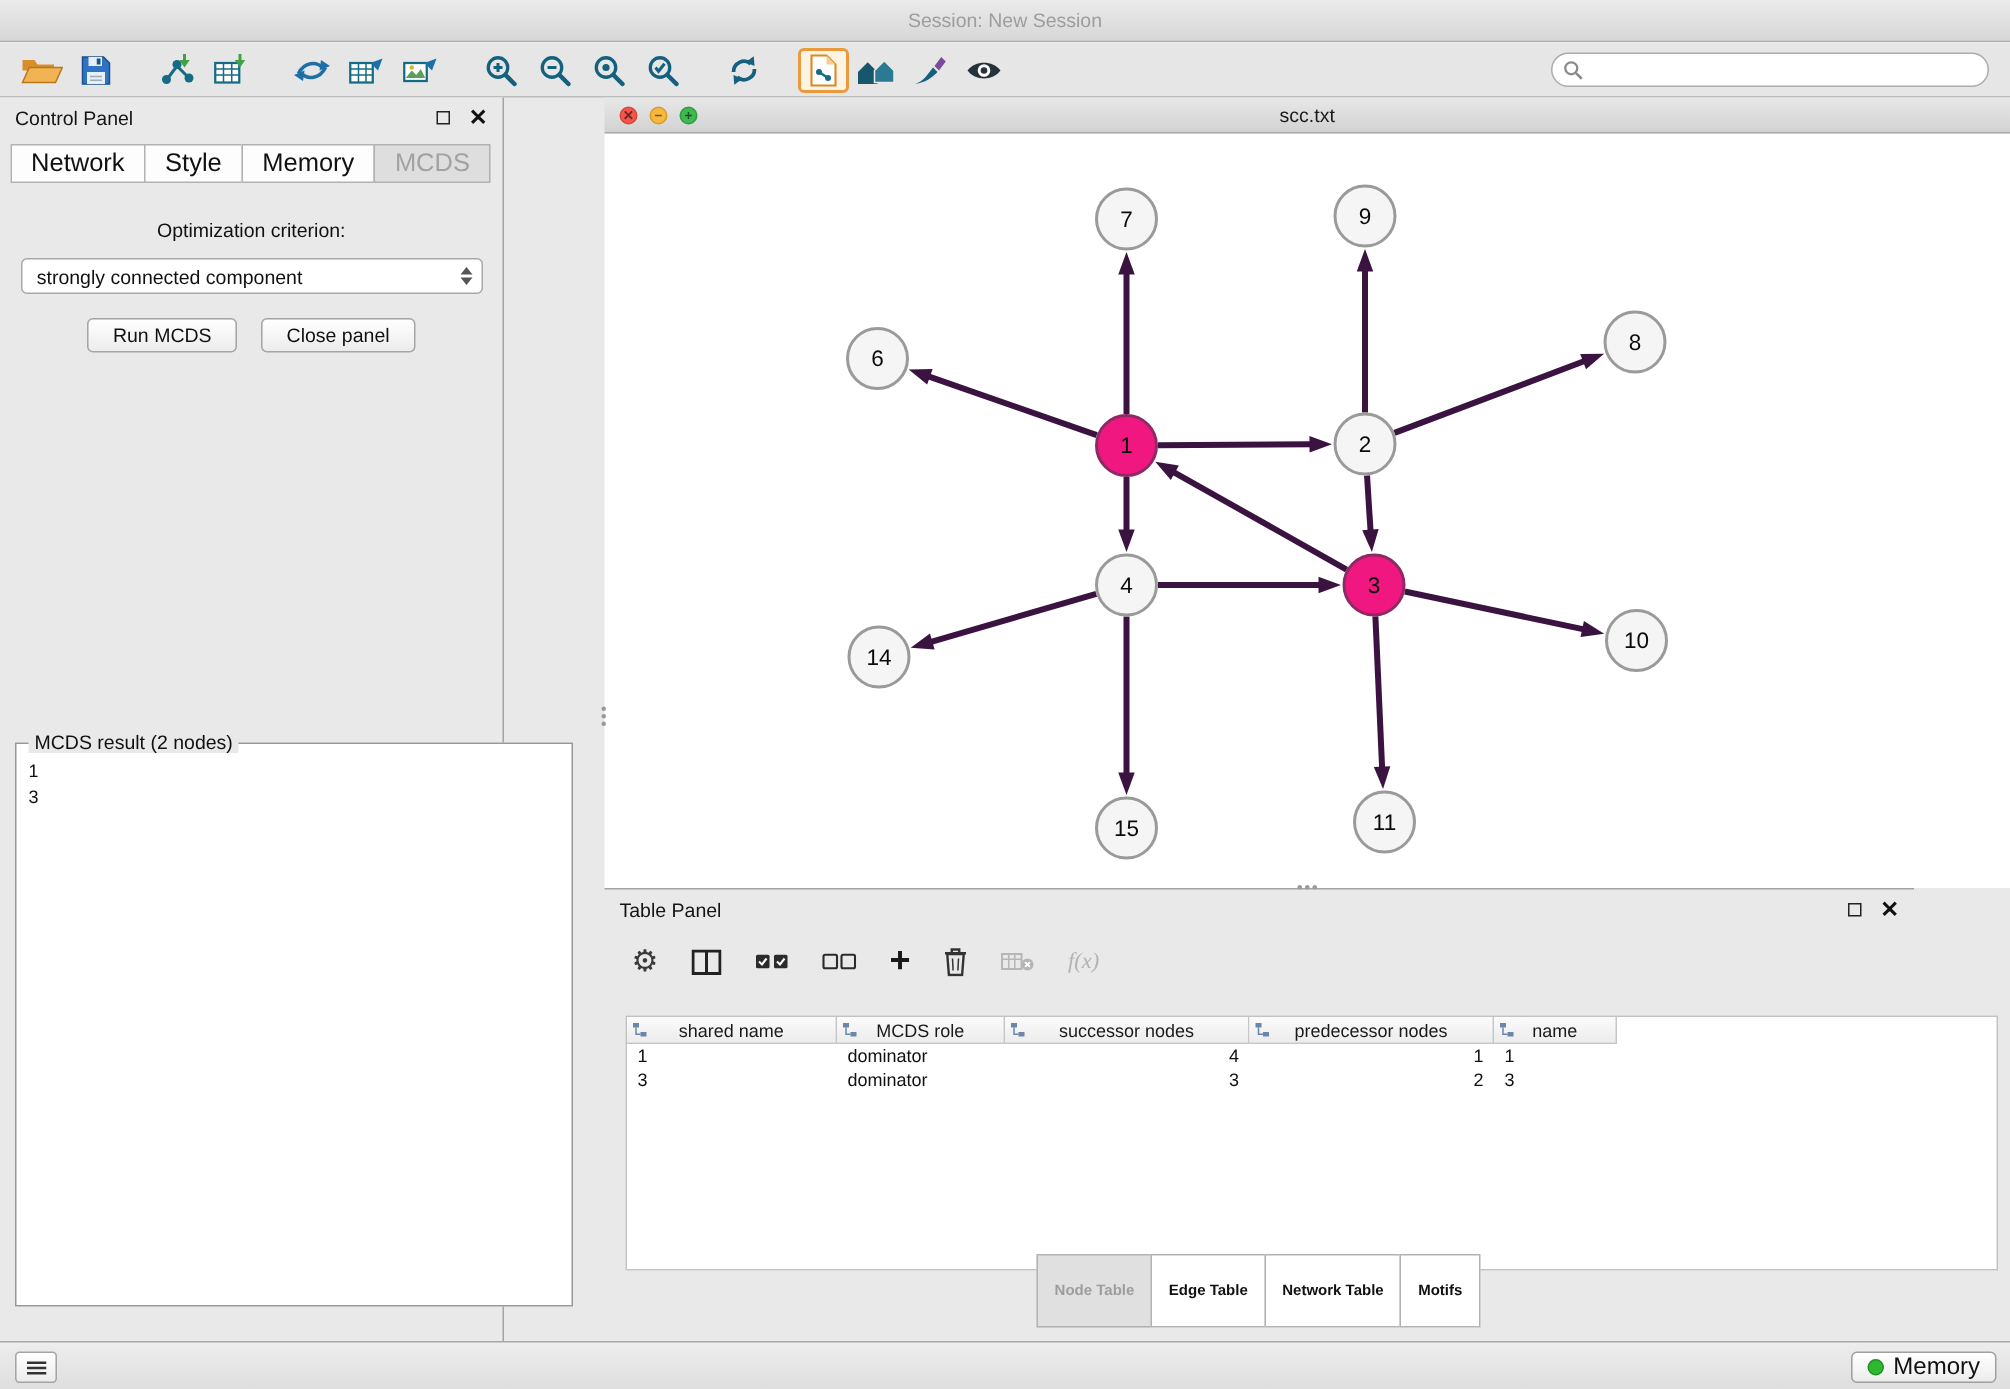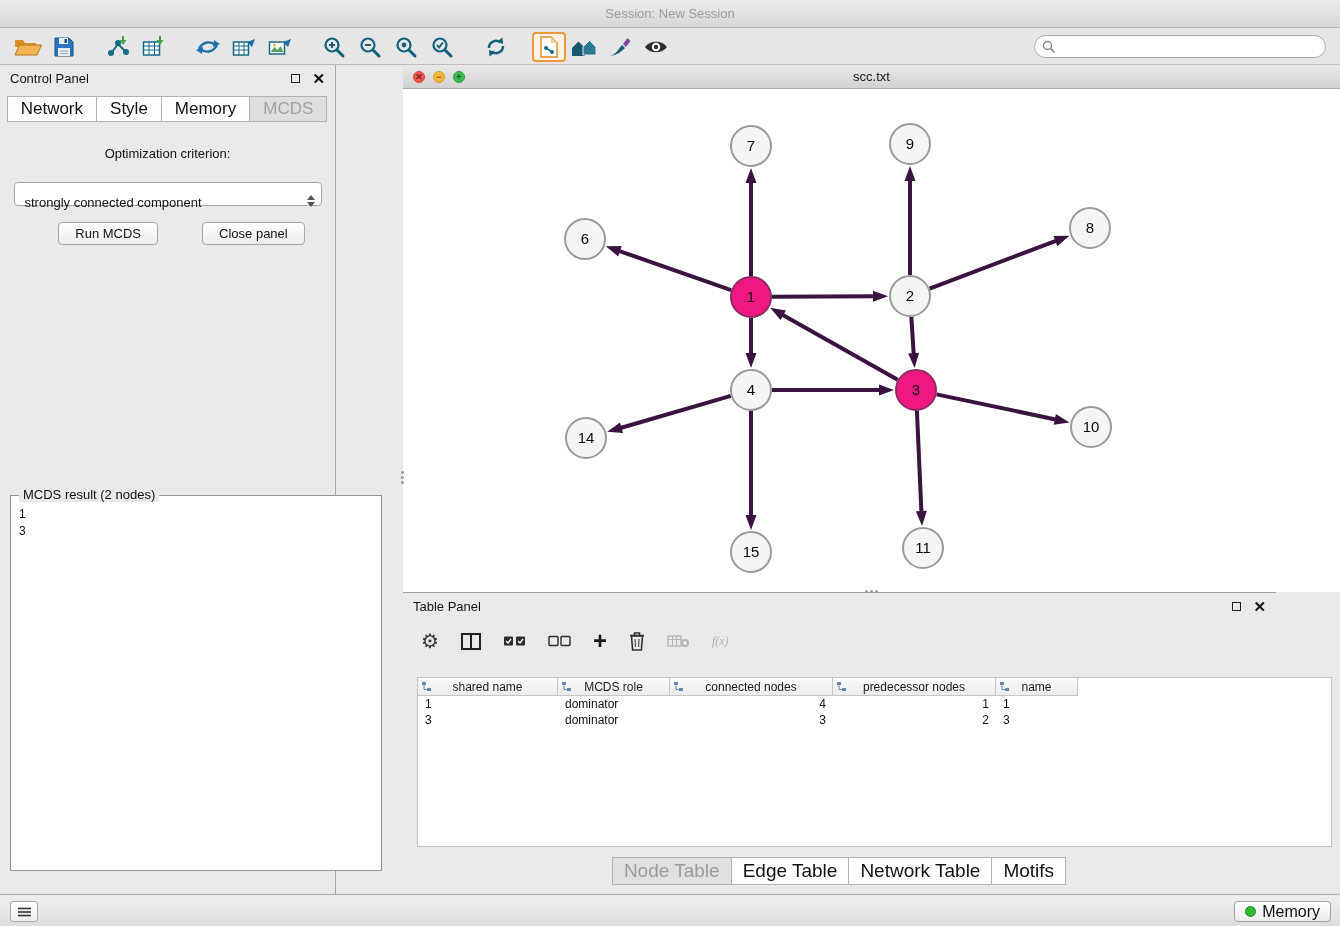--- a/index.html
+++ b/index.html
@@ -48,35 +48,34 @@
   .float-icon { width:9px; height:9px; border:1.5px solid #222; display:inline-block; }
   .close-icon { font-size:15px; font-weight:bold; color:#111; line-height:1; cursor:default; }
   .cp-tabs { display:flex; justify-content:center; margin-top:5px; }
   .tab {
     border:1px solid #b2b2b2; background:#fdfdfd; padding:2px 13px;
     font-size:17px; margin-left:-1px; color:#111; cursor:default;
   }
   .tab.active { background:#dedede; color:#a2a2a2; }
   .opt-label { text-align:center; margin-top:24px; font-size:13px; color:#111; }
   .select-box {
-    margin:21px auto 0; width:308px; height:24px; background:#fff;
+    margin:11px auto 0; width:308px; height:24px; background:#fff;
     border:1px solid #a8a8a8; border-radius:4px;
-    display:flex; padding:12px 4px 0 10px;
+    display:flex; align-items:center; padding:0 4px 0 10px;
     font-size:13px; color:#111;
   }
   .stepper { margin-left:auto; display:flex; flex-direction:column; gap:2px; align-items:center; padding-right:2px; }
   .tri-up { width:0; height:0; border-left:4px solid transparent; border-right:4px solid transparent; border-bottom:5px solid #555; }
   .tri-down { width:0; height:0; border-left:4px solid transparent; border-right:4px solid transparent; border-top:5px solid #555; }
   .btn-row { display:flex; justify-content:center; gap:16px; margin-top:16px; }
   .btn {
     height:23px; padding:0 16px; border:1px solid #a5a5a5; border-radius:4px;
     background:linear-gradient(#ffffff,#ececec); font-size:13px; color:#111;
     display:flex; align-items:center; cursor:default;
     font-family:"Liberation Sans", sans-serif;
-    margin-left:28px;
   }
   .result-box {
     position:absolute; left:10px; top:430px; width:372px; height:376px;
     background:#fff; border:1px solid #979797;
   }
   .result-legend {
     position:absolute; top:-9px; left:8px; background:#e9e9e9;
     padding:0 4px; font-size:13px; color:#111;
   }
   .result-lines { padding:10px 8px 0 8px; font-size:12px; color:#111; line-height:17px; }
@@ -98,41 +97,41 @@
 
   
   .table-panel {
     position:absolute; left:403px; top:592px; width:873px; height:302px;
     background:#e9e9e9; border-top:1px solid #a3a3a3;
   }
   .tp-toolbar { position:absolute; left:18px; top:32px; height:32px; display:flex; align-items:center; gap:22px; }
   .tp-ic { display:flex; align-items:center; justify-content:center; cursor:default; }
   .gear-glyph { font-size:20px; color:#3a3a3a; line-height:1; }
   .plus-glyph { font-size:24px; font-weight:bold; color:#1a1a1a; line-height:1; }
-  .fx-glyph { font-family:"Liberation Serif", serif; font-style:italic; font-size:12px; color:#b3b3b3; }
+  .fx-glyph { font-family:"Liberation Serif", serif; font-style:italic; font-size:15px; color:#b3b3b3; }
   .table-area {
     position:absolute; left:14px; top:84px; width:915px; height:170px;
     background:#fff; border:1px solid #c2c2c2;
   }
   .thead { display:flex; }
   .th {
     height:18px; background:linear-gradient(#fbfbfb,#ececec);
     border-right:1px solid #c6c6c6; border-bottom:1px solid #c6c6c6;
     display:flex; align-items:center; justify-content:center;
     position:relative; font-size:12px; color:#1a1a1a; flex:0 0 auto; cursor:default;
   }
   .th .sort-ic { position:absolute; left:3px; top:3px; }
   .tr { display:flex; height:16px; align-items:center; font-size:12px; color:#111; cursor:default; }
   .td { padding:0 7px; flex:0 0 auto; overflow:hidden; white-space:nowrap; }
   .td.right { text-align:right; }
   .td.left { text-align:left; }
   .table-tabs { position:absolute; bottom:9px; left:0; width:100%; display:flex; justify-content:center; }
   .ttab {
-    border:1px solid #b2b2b2; background:#fff; padding:2px 11px;
-    font-size:19px; font-weight:normal; margin-left:-1px; color:#111; cursor:default;
+    border:1px solid #b2b2b2; background:#fff; padding:18px 11px;
+    font-size:10px; font-weight:bold; margin-left:-1px; color:#111; cursor:default;
   }
   .ttab.active { background:#e0e0e0; color:#9d9d9d; }
 
   
   .statusbar {
     position:absolute; left:0; bottom:0; width:100%; height:32px;
     background:linear-gradient(#ededed,#dedede); border-top:1px solid #a9a9a9;
   }
   .list-btn {
     position:absolute; left:10px; top:6px; width:28px; height:21px;
@@ -490,21 +489,21 @@
               <path d="M3 4 v4.5 h3" stroke="#6a86a8" fill="none"></path>
             </svg></span>
           <span class="th-label">MCDS role</span>
         </div>
         <div class="th" style="width: 163px;">
           <span class="sort-ic"><svg width="11" height="11" viewBox="0 0 11 11">
               <rect x="1" y="1" width="4" height="3" fill="#6a86a8"></rect>
               <rect x="6" y="7" width="4" height="3" fill="#6a86a8"></rect>
               <path d="M3 4 v4.5 h3" stroke="#6a86a8" fill="none"></path>
             </svg></span>
-          <span class="th-label">connected nodes</span>
+          <span class="th-label">successor nodes</span>
         </div>
         <div class="th" style="width: 163px;">
           <span class="sort-ic"><svg width="11" height="11" viewBox="0 0 11 11">
               <rect x="1" y="1" width="4" height="3" fill="#6a86a8"></rect>
               <rect x="6" y="7" width="4" height="3" fill="#6a86a8"></rect>
               <path d="M3 4 v4.5 h3" stroke="#6a86a8" fill="none"></path>
             </svg></span>
           <span class="th-label">predecessor nodes</span>
         </div>
         <div class="th" style="width: 82px;">

